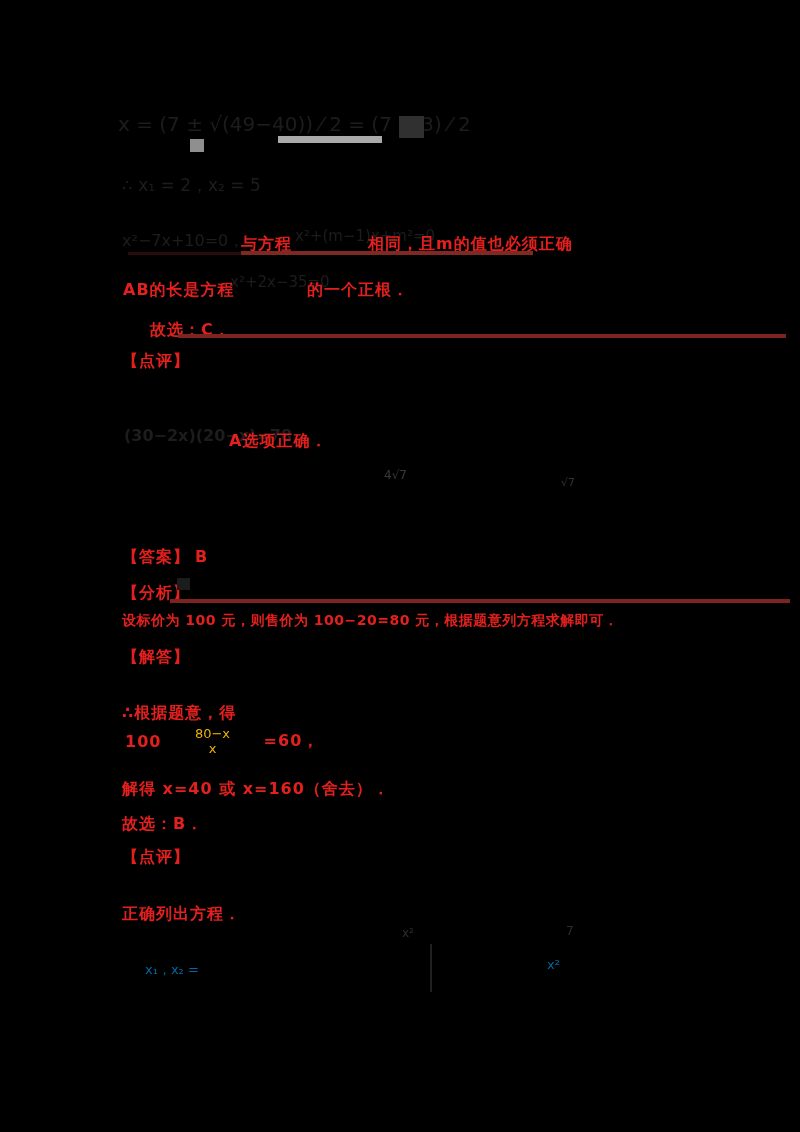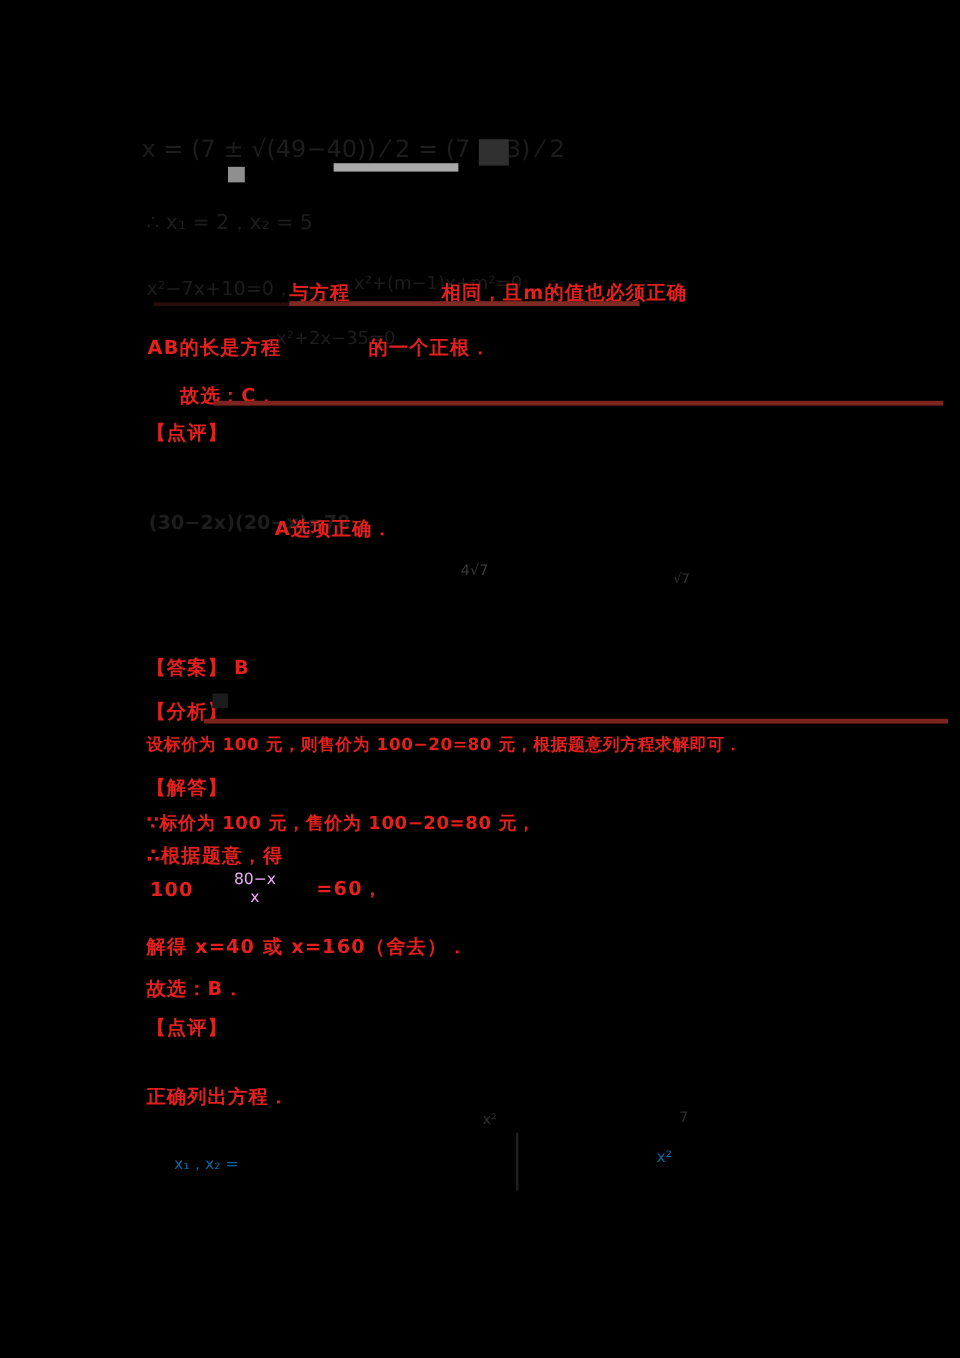--- a/index.html
+++ b/index.html
@@ -5,21 +5,21 @@
   html,body{margin:0;padding:0;background:#000;}
   .canvas{position:relative;width:800px;height:1132px;background:#000000;overflow:hidden;
           font-family:"DejaVu Sans",sans-serif;}
   .abs{position:absolute;white-space:nowrap;}
   .red{color:#e3201d;font-weight:bold;font-size:16px;letter-spacing:1px;}
   .red-sm{color:#e3201d;font-weight:bold;font-size:14px;letter-spacing:0.5px;}
   .faint{color:#1d1d1d;font-size:16px;}
   .faint-sm{color:#0369a1;font-size:12px;}
   .rule{position:absolute;}
   .patch{position:absolute;}
-  .frac{display:inline-block;text-align:center;vertical-align:middle;color:#f0abfc;font-size:13px;}
+  .frac{display:inline-block;text-align:center;vertical-align:middle;color:#eab308;font-size:13px;}
   .frac .bar{height:2px;background:#1f1f1f;margin:1px 0;}
 </style>
 </head>
 <body>
 
 <div class="canvas">
 
   <div class="abs faint" style="left:118px;top:112px;font-size:20px;">x = (7 ± √(49−40)) ⁄ 2 = (7 ± 3) ⁄ 2</div>
   <div class="patch" style="left:190px;top:139px;width:14px;height:13px;background:#8f8f8f;"></div>
   <div class="patch" style="left:278px;top:136px;width:104px;height:7px;background:#a9a9a9;"></div>
@@ -55,21 +55,20 @@
   </div>
 
   <div class="abs red" style="left:122px;top:583px;">【分析】</div>
   <div class="patch" style="left:177px;top:578px;width:13px;height:12px;background:#1c1c1c;"></div>
   <div class="rule" style="left:170px;top:599px;width:620px;height:4px;background:#7e241e;"></div>
 
   <div class="abs red-sm" style="left:122px;top:612px;">设标价为 100 元，则售价为 100−20=80 元，根据题意列方程求解即可．</div>
 
   <div class="abs red" style="left:122px;top:647px;">【解答】</div>
 
-  <div class="abs red-sm" style="left:122px;top:677px;font-size:15px;">∵标价为 100 元，售价为 100−20=80 元，</div>
 
   <div class="abs red" style="left:122px;top:703px;">∴根据题意，得</div>
 
   <div class="abs" style="left:125px;top:726px;">
     <span class="red" style="vertical-align:middle;margin-top:40px;">100</span>
     <span class="frac" style="width:84px;margin:0 4px;">
       <span style="display:block;">80−x</span>
       <span class="bar"></span>
       <span style="display:block;">x</span>
     </span>

